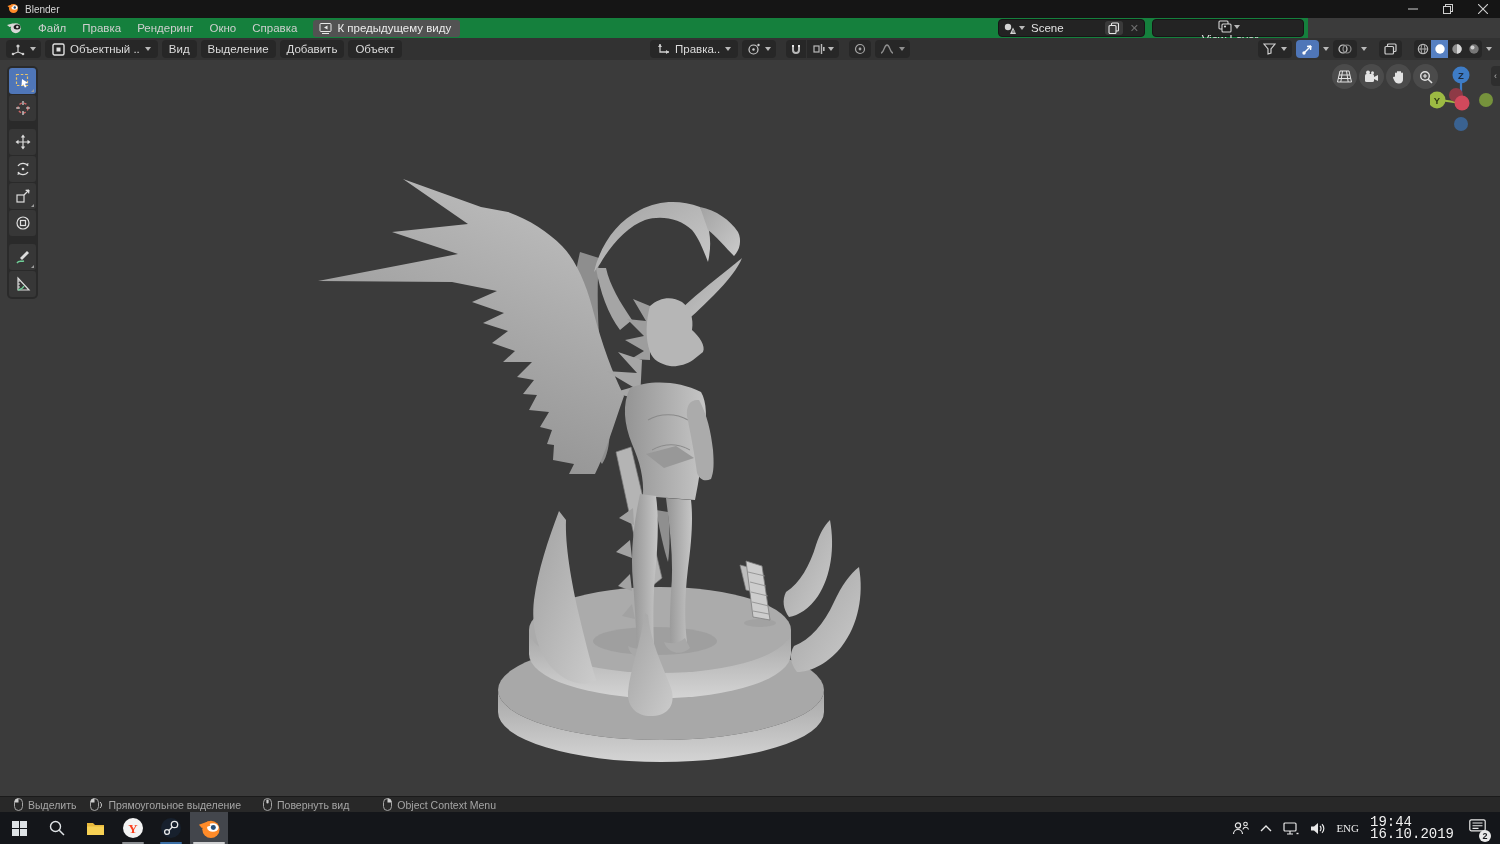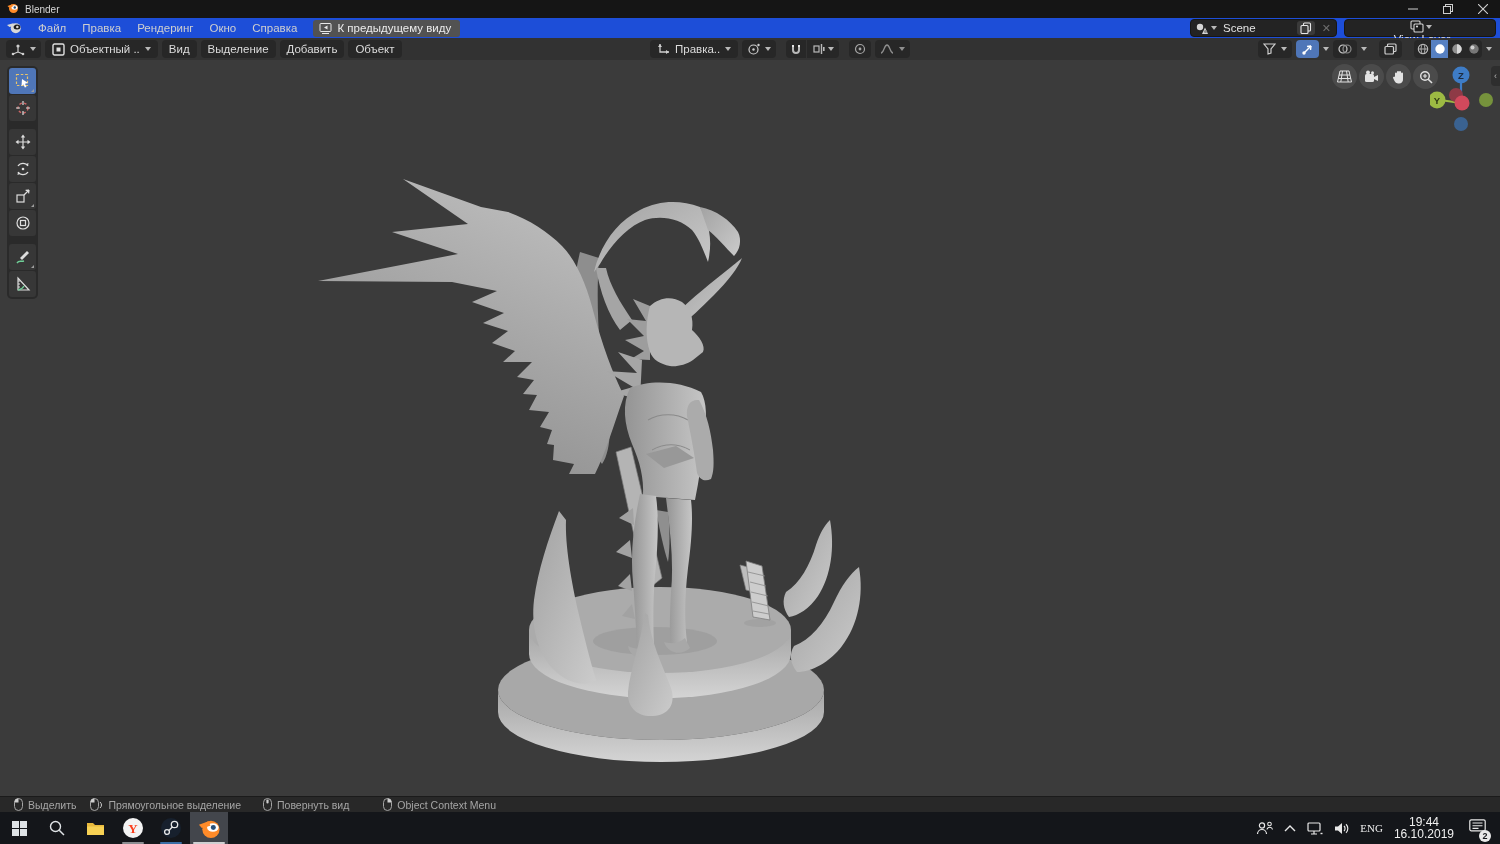--- a/index.html
+++ b/index.html
@@ -8,21 +8,21 @@
   #app { position:relative; width:1500px; height:844px; background:#3b3b3b; }
 
   
   .titlebar { position:absolute; left:0; top:0; width:1500px; height:18px; background:#151515;
               display:flex; align-items:center; color:#d6d6d6; font-size:10px; }
   .titlebar .appicon { margin:0 6px 0 7px; }
   .wincontrols { position:absolute; right:0; top:0; height:18px; display:flex; }
   .winbtn { width:35px; height:18px; display:flex; align-items:center; justify-content:center; }
 
   
-  .menubar { position:absolute; left:0; top:18px; width:1500px; height:20px; background:#1d4ed8;
+  .menubar { position:absolute; left:0; top:18px; width:1308px; height:20px; background:#15803d;
              display:flex; align-items:center; color:#cfcfcf; font-size:11.5px; }
   .menubar .blicon { margin:0 8px 0 7px; }
   .menu-item { padding:2px 8px; border-radius:3px; cursor:default; }
   .back-btn { margin-left:8px; background:#525252; color:#ececec; border-radius:3px;
               padding:2px 9px 2px 6px; display:flex; align-items:center; gap:5px; height:17px; }
   .idblock { position:absolute; top:1px; height:18px; background:#232323; border:1px solid #161616;
              border-radius:4px; display:flex; align-items:center; color:#e2e2e2; font-size:11.5px; }
   .idblock .icwrap { display:flex; align-items:center; padding:0 2px 0 4px; gap:2px; }
   .idblock .name { flex:1; padding-left:4px; }
   .chev { width:0; height:0; border-left:3.5px solid transparent; border-right:3.5px solid transparent;
@@ -65,21 +65,21 @@
   .hint.h3 { margin-left:22px; } .hint.h4 { margin-left:34px; }
   .statusinfo { position:absolute; right:14px; top:0; height:16px; display:flex; align-items:center; color:#b3b3b3; font-size:10.5px; }
 
   
   .taskbar { position:absolute; left:0; top:812px; width:1500px; height:32px; background:#14161a;
              display:flex; align-items:stretch; color:#e8e8e8; }
   .tslot { width:38px; display:flex; align-items:center; justify-content:center; position:relative; }
   .tslot.active { background:#43464c; }
   .underline { position:absolute; bottom:0; height:2px; border-radius:1px; }
   .tray { position:absolute; right:0; top:0; height:32px; display:flex; align-items:center; gap:11px; padding-right:8px; }
-  .clock { text-align:center; font-size:12px; line-height:12px; color:#f0f0f0; }
+  .clock { font-size:14px; line-height:12px; color:#f0f0f0;font-family:Liberation Mono, monospace; }
   .lang { font-size:11px; color:#f0f0f0;font-family:Liberation Serif, serif; }
   .badge { position:absolute; right:-5px; bottom:-4px; width:12px; height:12px; border-radius:50%;
            background:#e9e9e9; color:#16181c; font-size:9px; font-weight:700; display:flex; align-items:center; justify-content:center; }
 </style>
 </head>
 <body>
 
 <div id="app">
 
   <div class="titlebar">

